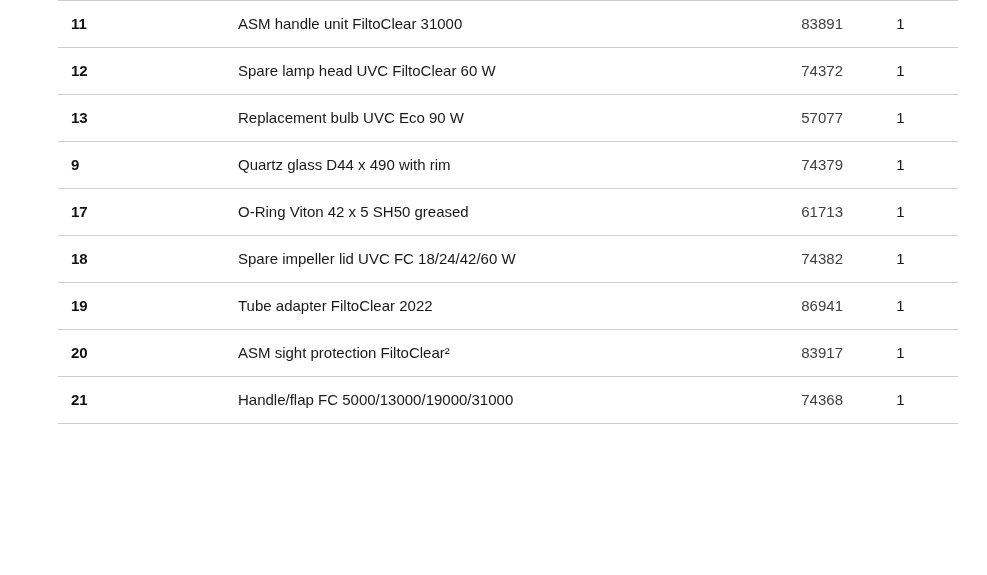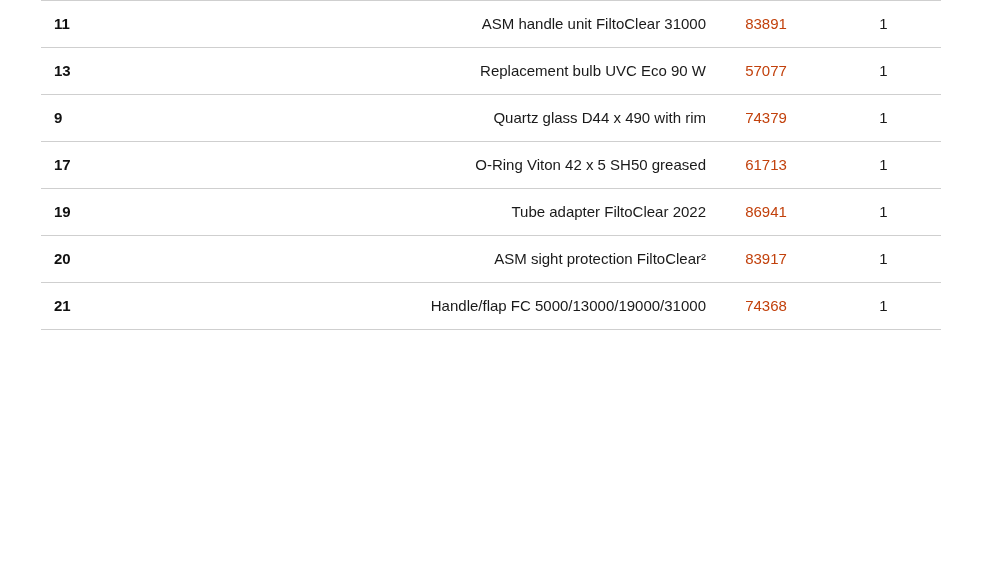--- a/index.html
+++ b/index.html
@@ -15,21 +15,21 @@
     overflow: hidden;
   }
   .sheet {
     position: relative;
     width: 987px;
     height: 575px;
     box-sizing: border-box;
   }
   .parts-table {
     position: absolute;
-    left: 41px;
+    left: 58px;
     top: 0px;
     width: 900px;
     border-collapse: collapse;
     table-layout: fixed;
   }
   .parts-table tr {
     height: 47px;
   }
   .parts-table td {
     border-bottom: 1px solid #cfcfcf;
@@ -47,61 +47,72 @@
     font-size: 15px;
     padding-left: 13px !important;
     box-sizing: border-box;
     color: #111111;
   }
   .col-desc {
     width: 575px;
     padding-left: 90px !important;
     box-sizing: border-box;
     color: #1a1a1a;
-    text-align: right;
   }
   .col-art {
     width: 120px;
-    text-align: center;
-    color: #c2410c;
+    text-align: right;
+    color: #404040;
   }
   .col-qty {
     width: 115px;
     text-align: center;
     color: #1a1a1a;
   }
 </style>
 </head>
 <body>
 
 <div class="sheet">
   <table class="parts-table">
     <tbody>
       <tr>
         <td class="col-pos">11</td>
         <td class="col-desc">ASM handle unit FiltoClear 31000</td>
         <td class="col-art">83891</td>
         <td class="col-qty">1</td>
       </tr>
       <tr>
+        <td class="col-pos">12</td>
+        <td class="col-desc">Spare lamp head UVC FiltoClear 60 W</td>
+        <td class="col-art">74372</td>
+        <td class="col-qty">1</td>
+      </tr>
+      <tr>
         <td class="col-pos">13</td>
         <td class="col-desc">Replacement bulb UVC Eco 90 W</td>
         <td class="col-art">57077</td>
         <td class="col-qty">1</td>
       </tr>
       <tr>
         <td class="col-pos">9</td>
         <td class="col-desc">Quartz glass D44 x 490 with rim</td>
         <td class="col-art">74379</td>
         <td class="col-qty">1</td>
       </tr>
       <tr>
         <td class="col-pos">17</td>
         <td class="col-desc">O-Ring Viton 42 x 5 SH50 greased</td>
         <td class="col-art">61713</td>
+        <td class="col-qty">1</td>
+      </tr>
+      <tr>
+        <td class="col-pos">18</td>
+        <td class="col-desc">Spare impeller lid UVC FC 18/24/42/60 W</td>
+        <td class="col-art">74382</td>
         <td class="col-qty">1</td>
       </tr>
       <tr>
         <td class="col-pos">19</td>
         <td class="col-desc">Tube adapter FiltoClear 2022</td>
         <td class="col-art">86941</td>
         <td class="col-qty">1</td>
       </tr>
       <tr>
         <td class="col-pos">20</td>

